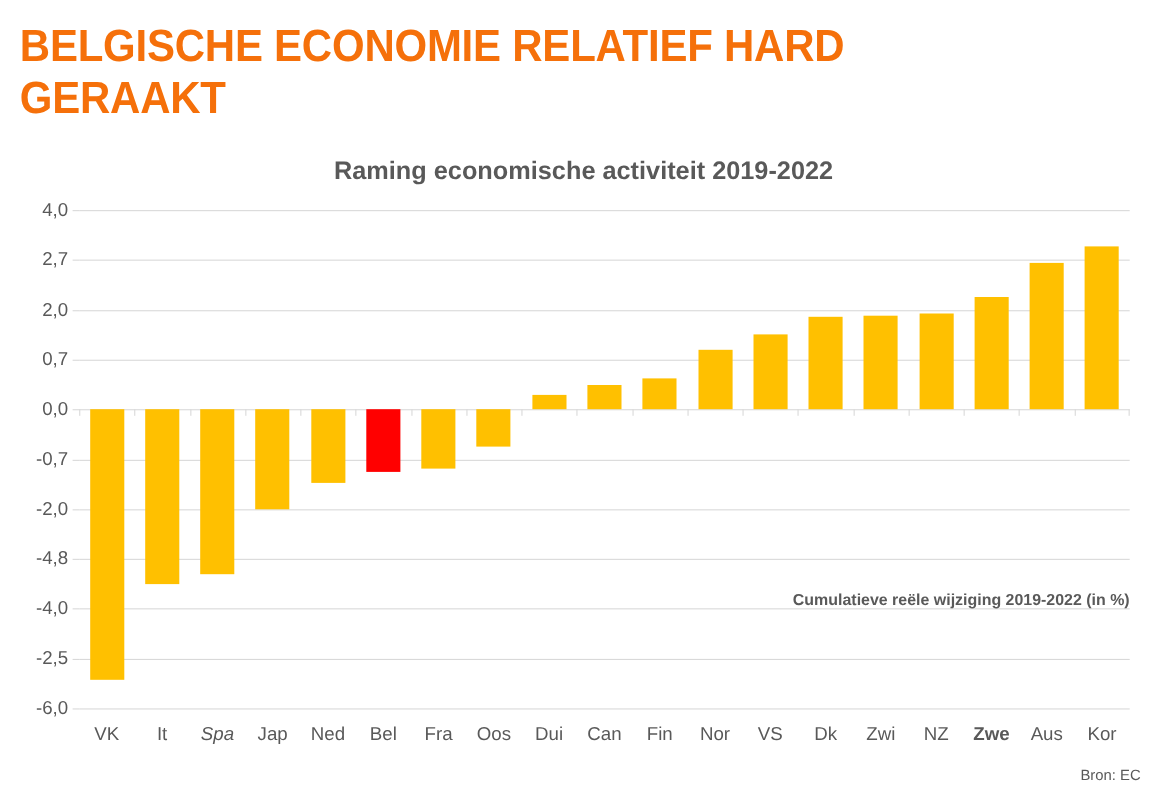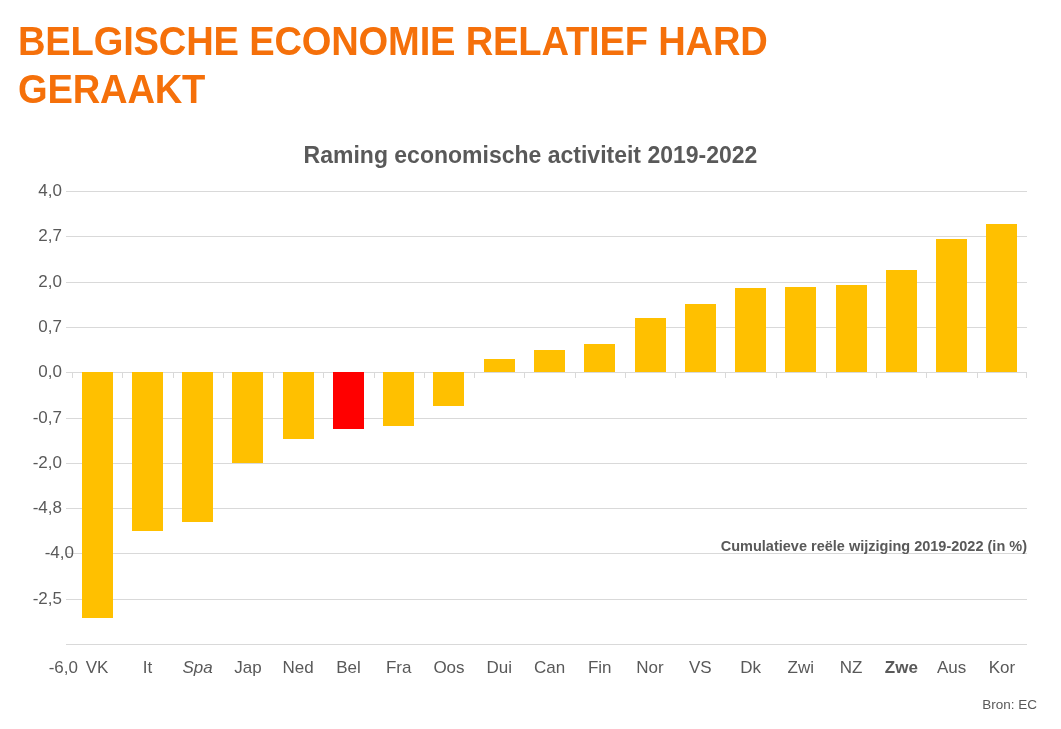--- a/index.html
+++ b/index.html
@@ -132,23 +132,23 @@
 <div id="source">Bron: EC</div>
 
 <div class="ylab" style="top: 191px; left: 0px;">4,0</div>
 <div class="ylab" style="top: 236.3px; left: 0px;">2,7</div>
 <div class="ylab" style="top: 281.6px; left: 0px;">2,0</div>
 <div class="ylab" style="top: 326.9px; left: 0px;">0,7</div>
 <div class="ylab" style="top: 372.2px; left: 0px;">0,0</div>
 <div class="ylab" style="top: 417.5px; left: 0px;">-0,7</div>
 <div class="ylab" style="top: 462.8px; left: 0px;">-2,0</div>
 <div class="ylab" style="top: 508.1px; left: 0px;">-4,8</div>
-<div class="ylab" style="top: 553.4px; left: 12px;">-4,0</div>
+<div class="ylab" style="top: 553.4px; left: 0px;">-4,0</div>
 <div class="ylab" style="top: 598.7px; left: 0px;">-2,5</div>
-<div class="ylab" style="top: 668px; left: 0px; padding-left: 16px;">-6,0</div>
+<div class="ylab" style="top: 644px; left: 0px;">-6,0</div>
 <div class="xlab" style="left: 72.1316px;">VK</div>
 <div class="xlab" style="left: 122.395px;">It</div>
 <div class="xlab" style="left: 172.658px; font-style: italic;">Spa</div>
 <div class="xlab" style="left: 222.921px;">Jap</div>
 <div class="xlab" style="left: 273.184px;">Ned</div>
 <div class="xlab" style="left: 323.447px;">Bel</div>
 <div class="xlab" style="left: 373.711px;">Fra</div>
 <div class="xlab" style="left: 423.974px;">Oos</div>
 <div class="xlab" style="left: 474.237px;">Dui</div>
 <div class="xlab" style="left: 524.5px;">Can</div>

